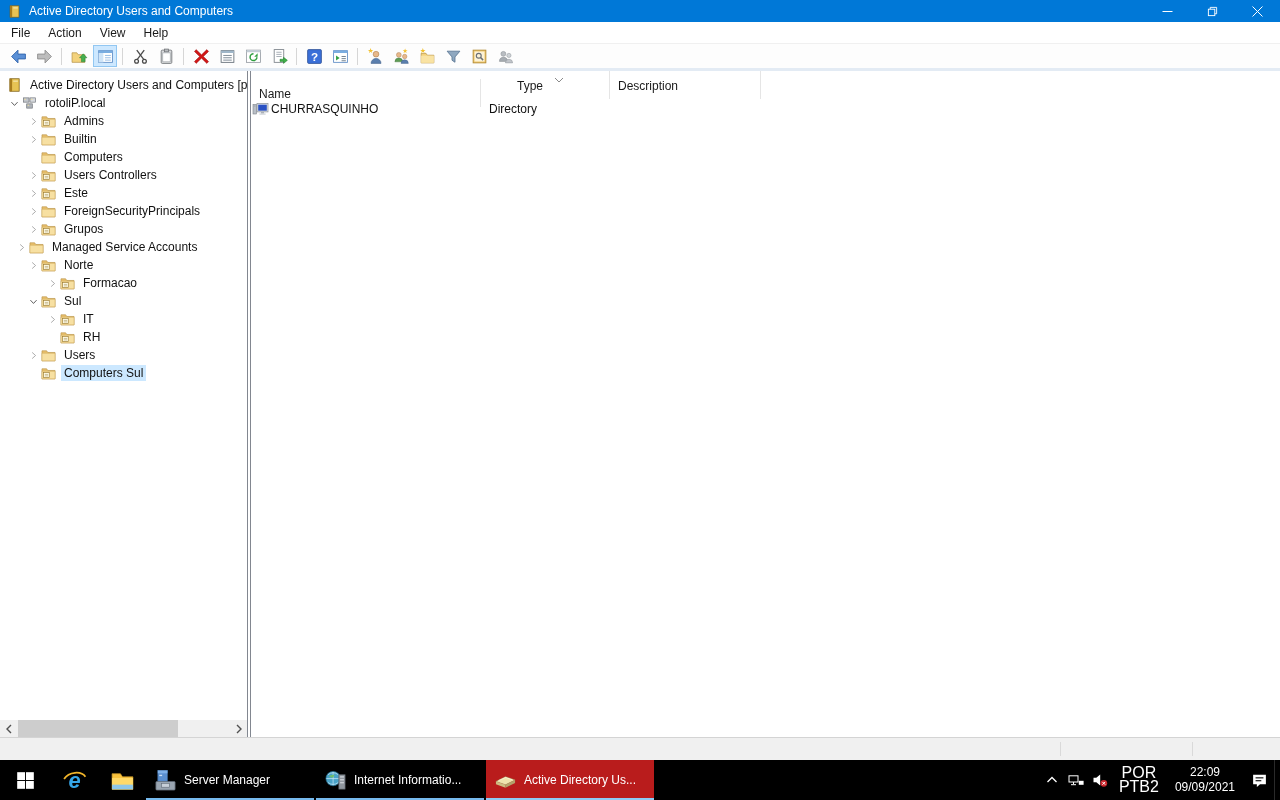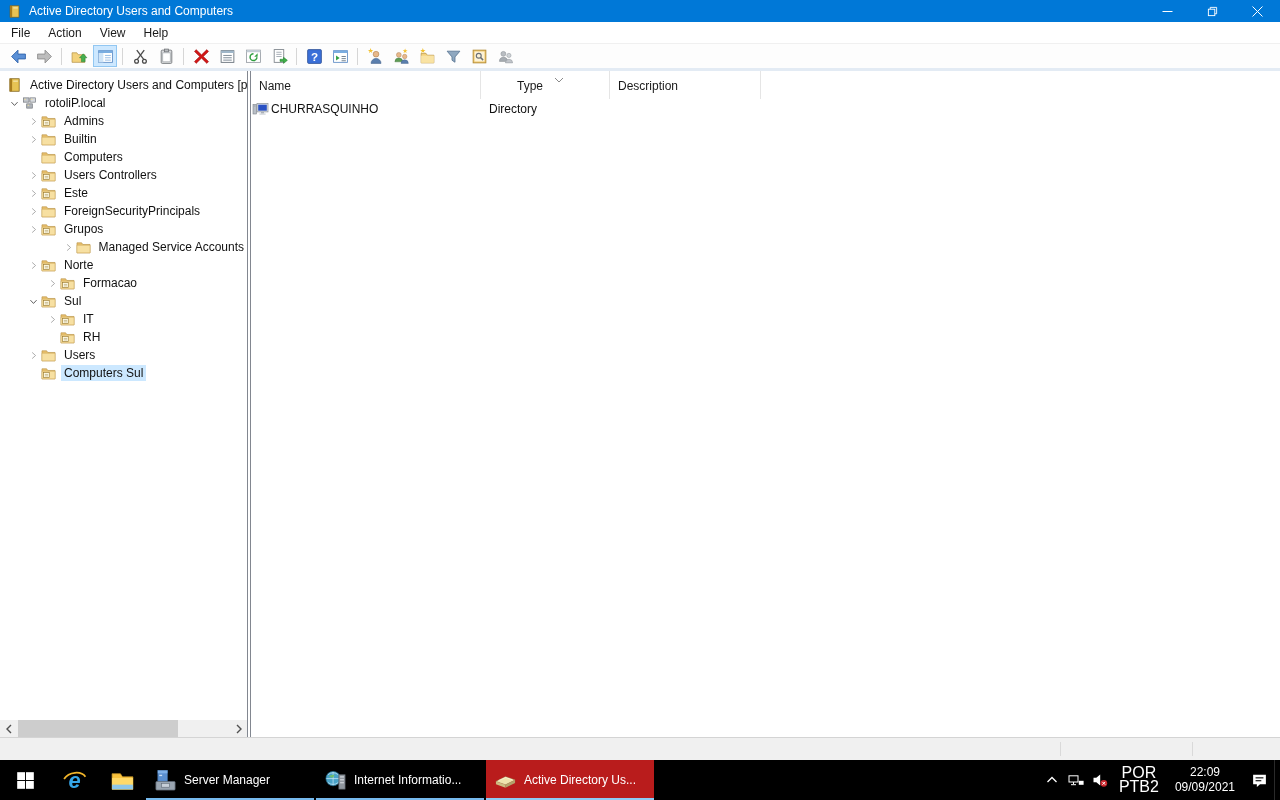--- a/index.html
+++ b/index.html
@@ -458,21 +458,21 @@
                 <svg viewBox="0 0 16 15">
                   <path d="M1 3 h5 l1.2 1.8 H15 v9 H1 z" fill="#e9c06c" stroke="#b8944a" stroke-width="0.7"></path>
                   <path d="M1 5.6 h14 v8.2 H1 z" fill="#f7e0a2" stroke="#c9a250" stroke-width="0.5"></path>
                   <rect x="2.8" y="7" width="6" height="5.2" fill="#fffbe8" stroke="#9c7c33" stroke-width="0.7"></rect>
                   <line x1="4" y1="9" x2="7.6" y2="9" stroke="#b1a06a" stroke-width="0.7"></line>
                   <line x1="4" y1="10.6" x2="7.6" y2="10.6" stroke="#b1a06a" stroke-width="0.7"></line>
                 </svg>
               </span>
               <span class="tlabel">Grupos</span>
             </div>
-            <div class="tree-row" style="padding-left: 26px; justify-content: flex-end;">
+            <div class="tree-row" style="padding-left: 14px;">
               <span class="chev">
                 <svg viewBox="0 0 16 16">
                   <path d="M6 3.5 L11 8 L6 12.5" fill="none" stroke="#9b9b9b" stroke-width="1.2"></path>
                 </svg>
               </span>
               <span class="ticon" style="display: flex;">
                 <svg viewBox="0 0 16 15">
                   <path d="M1 3 h5 l1.2 1.8 H15 v9 H1 z" fill="#e9c06c" stroke="#b8944a" stroke-width="0.7"></path>
                   <path d="M1 5.6 h14 v8.2 H1 z" fill="#f7e0a2" stroke="#c9a250" stroke-width="0.5"></path>
                 </svg>
@@ -600,21 +600,21 @@
           <div class="hs-arrow">
               <svg viewBox="0 0 8 10">
                 <path d="M2 1 L6 5 L2 9" fill="none" stroke="#505050" stroke-width="1.4"></path>
               </svg>
             </div>
         </div>
       </div>
 
       <div class="list-pane">
         <div class="list-header" id="list-header">
-            <div class="col" style="width: 230px;"><span>Name</span></div>
+            <div class="col" style="width: 230px; margin-top: 8px;"><span>Name</span></div>
             <div class="col" style="width: 101px; margin-left: 28px;"><span>Type</span><span class="sort"><svg viewBox="0 0 12 6">
                   <path d="M2 1 L6 5 L10 1" fill="none" stroke="#8a8a8a" stroke-width="1"></path>
                 </svg></span></div>
             <div class="col" style="width: 151px;"><span>Description</span></div>
             <div class="col col-fill"></div>
           </div>
         <div class="list-rows" id="list-rows">
             <div class="list-row">
               <div class="cell name" style="width: 230px;">
                 <span class="ricon" style="display: flex;">

